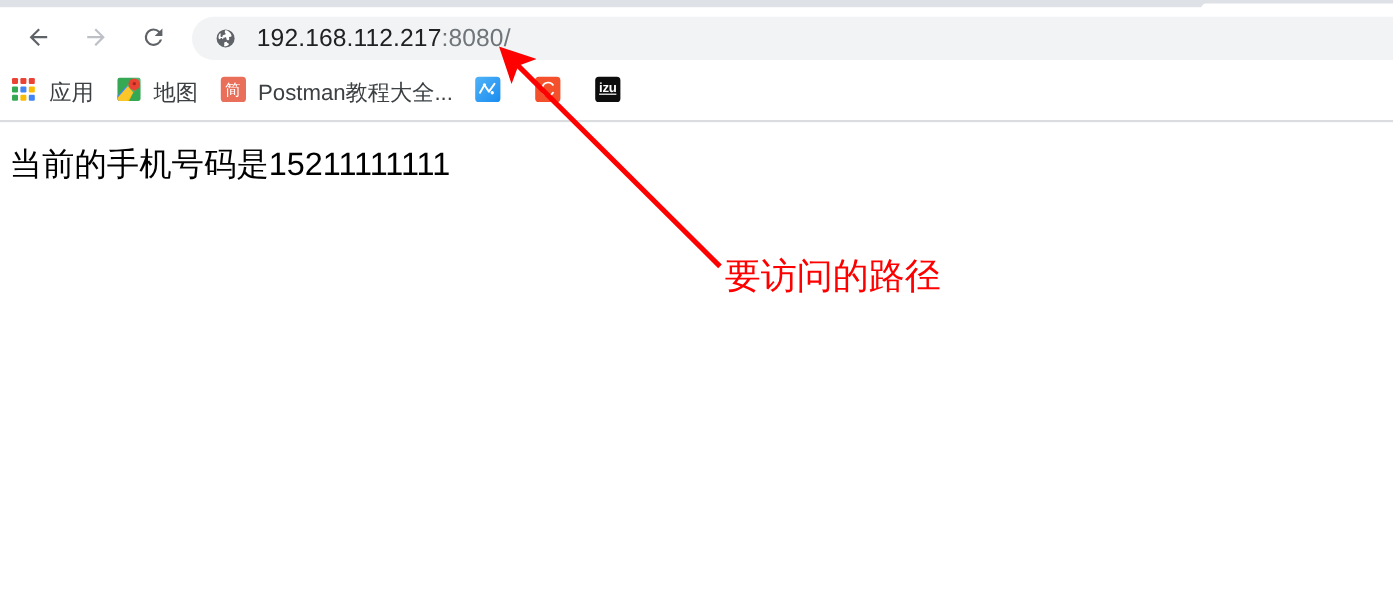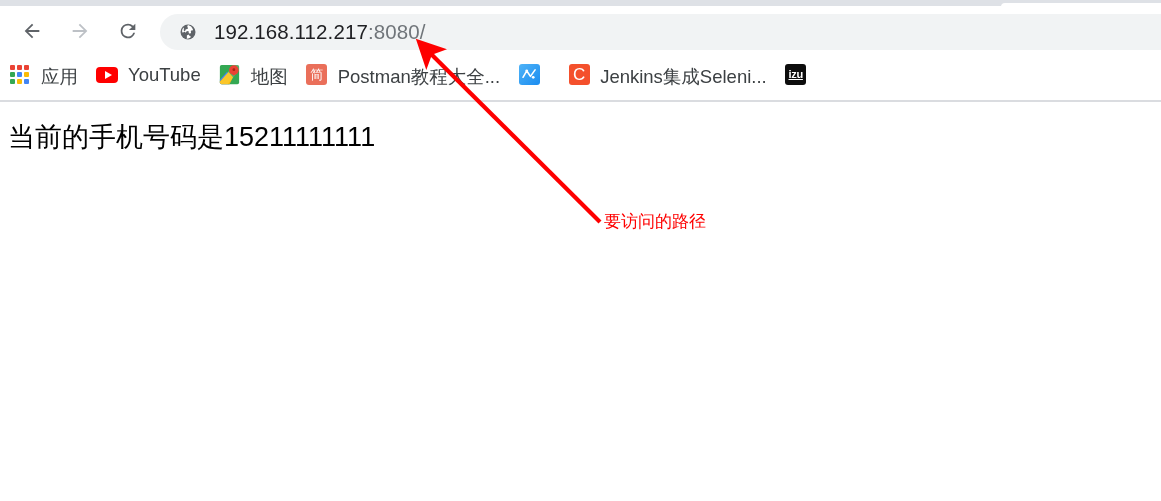--- a/index.html
+++ b/index.html
@@ -193,21 +193,21 @@
     position: absolute;
     left: 0; top: 0;
     width: 1161px;
     height: 501px;
     pointer-events: none;
   }
   #annotation-label {
     position: absolute;
     left: 604px;
     top: 210px;
-    font-size: 17px;
+    font-size: 30px;
     color: #fe0000;
     font-family: "Liberation Sans", "DejaVu Sans", sans-serif;
     white-space: nowrap;
   }
 </style>
 </head>
 <body>
 
 <div id="browser-chrome">
 
@@ -257,28 +257,20 @@
             <i style="background: rgb(251, 188, 5);"></i>
             <i style="background: rgb(52, 168, 83);"></i>
             <i style="background: rgb(251, 188, 5);"></i>
             <i style="background: rgb(66, 133, 244);"></i>
           </span>
       </span>
       <span class="bm-label">应用</span>
     </div>
 
 
-    <div class="bookmark">
-      <span class="bm-icon">
-        <span class="youtube-badge">
-          <span class="play"></span>
-        </span>
-      </span>
-      <span class="bm-label">YouTube</span>
-    </div>
 
     <div class="bookmark">
       <span class="bm-icon">
         <svg width="21" height="21" viewBox="0 0 24 24">
           <rect x="1" y="1" width="22" height="22" rx="2" fill="#34a853"></rect>
           <path d="M1 18l8-9 6 6-3 8H3a2 2 0 0 1-2-2z" fill="#4285f4"></path>
           <path d="M1 20l10-11 5 6-4 8H3a2 2 0 0 1-2-2z" fill="#fbbc04"></path>
           <path d="M1 23h9l13-13V3z" fill="#ffffff" opacity="0.0"></path>
           <path d="M23 1v7L9 23H3a2 2 0 0 1-2-2v-1L21 1z" fill="#5b8def" opacity="0.0"></path>
           <path d="M1 21L16 1h5a2 2 0 0 1 2 2v4L10 23H3a2 2 0 0 1-2-2z" fill="#ffffff" opacity="0.15"></path>
@@ -306,21 +298,20 @@
             <circle cx="12" cy="10" r="1.5" fill="#ffffff"></circle>
           </svg>
         </span>
       </span>
     </div>
 
     <div class="bookmark">
       <span class="bm-icon">
         <span class="sq-icon sq-jenkins">C</span>
       </span>
-      <span class="bm-label">Jenkins集成Seleni...</span>
     </div>
 
     <div class="bookmark icon-only">
       <span class="bm-icon">
         <span class="sq-icon sq-izu">izu</span>
       </span>
     </div>
 
   </div>
 

